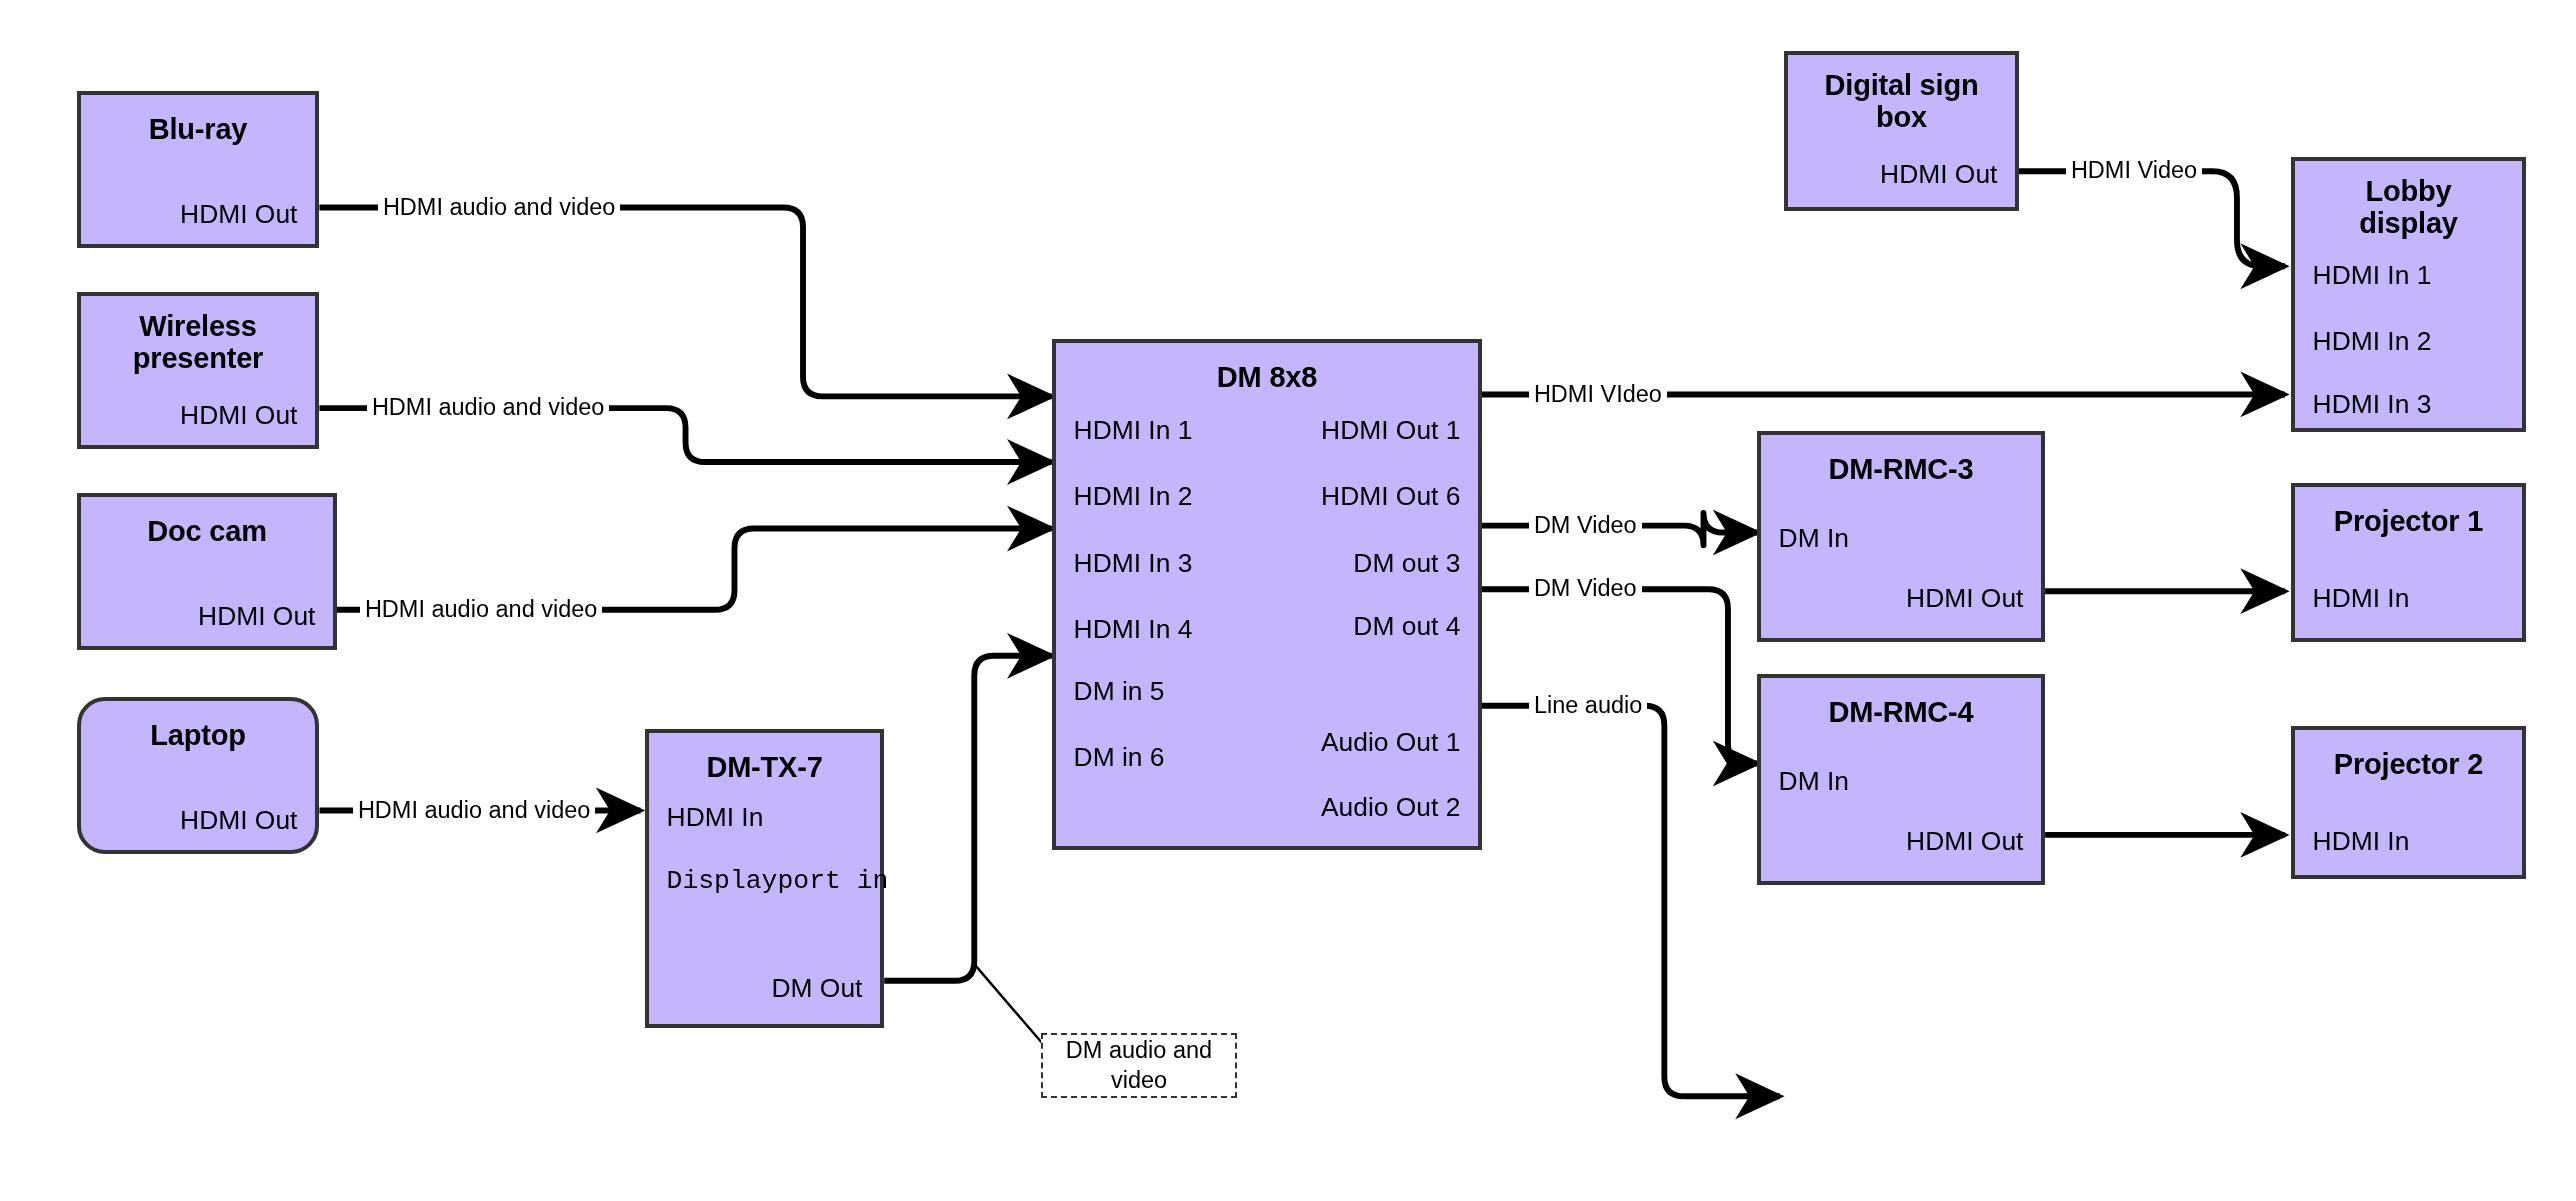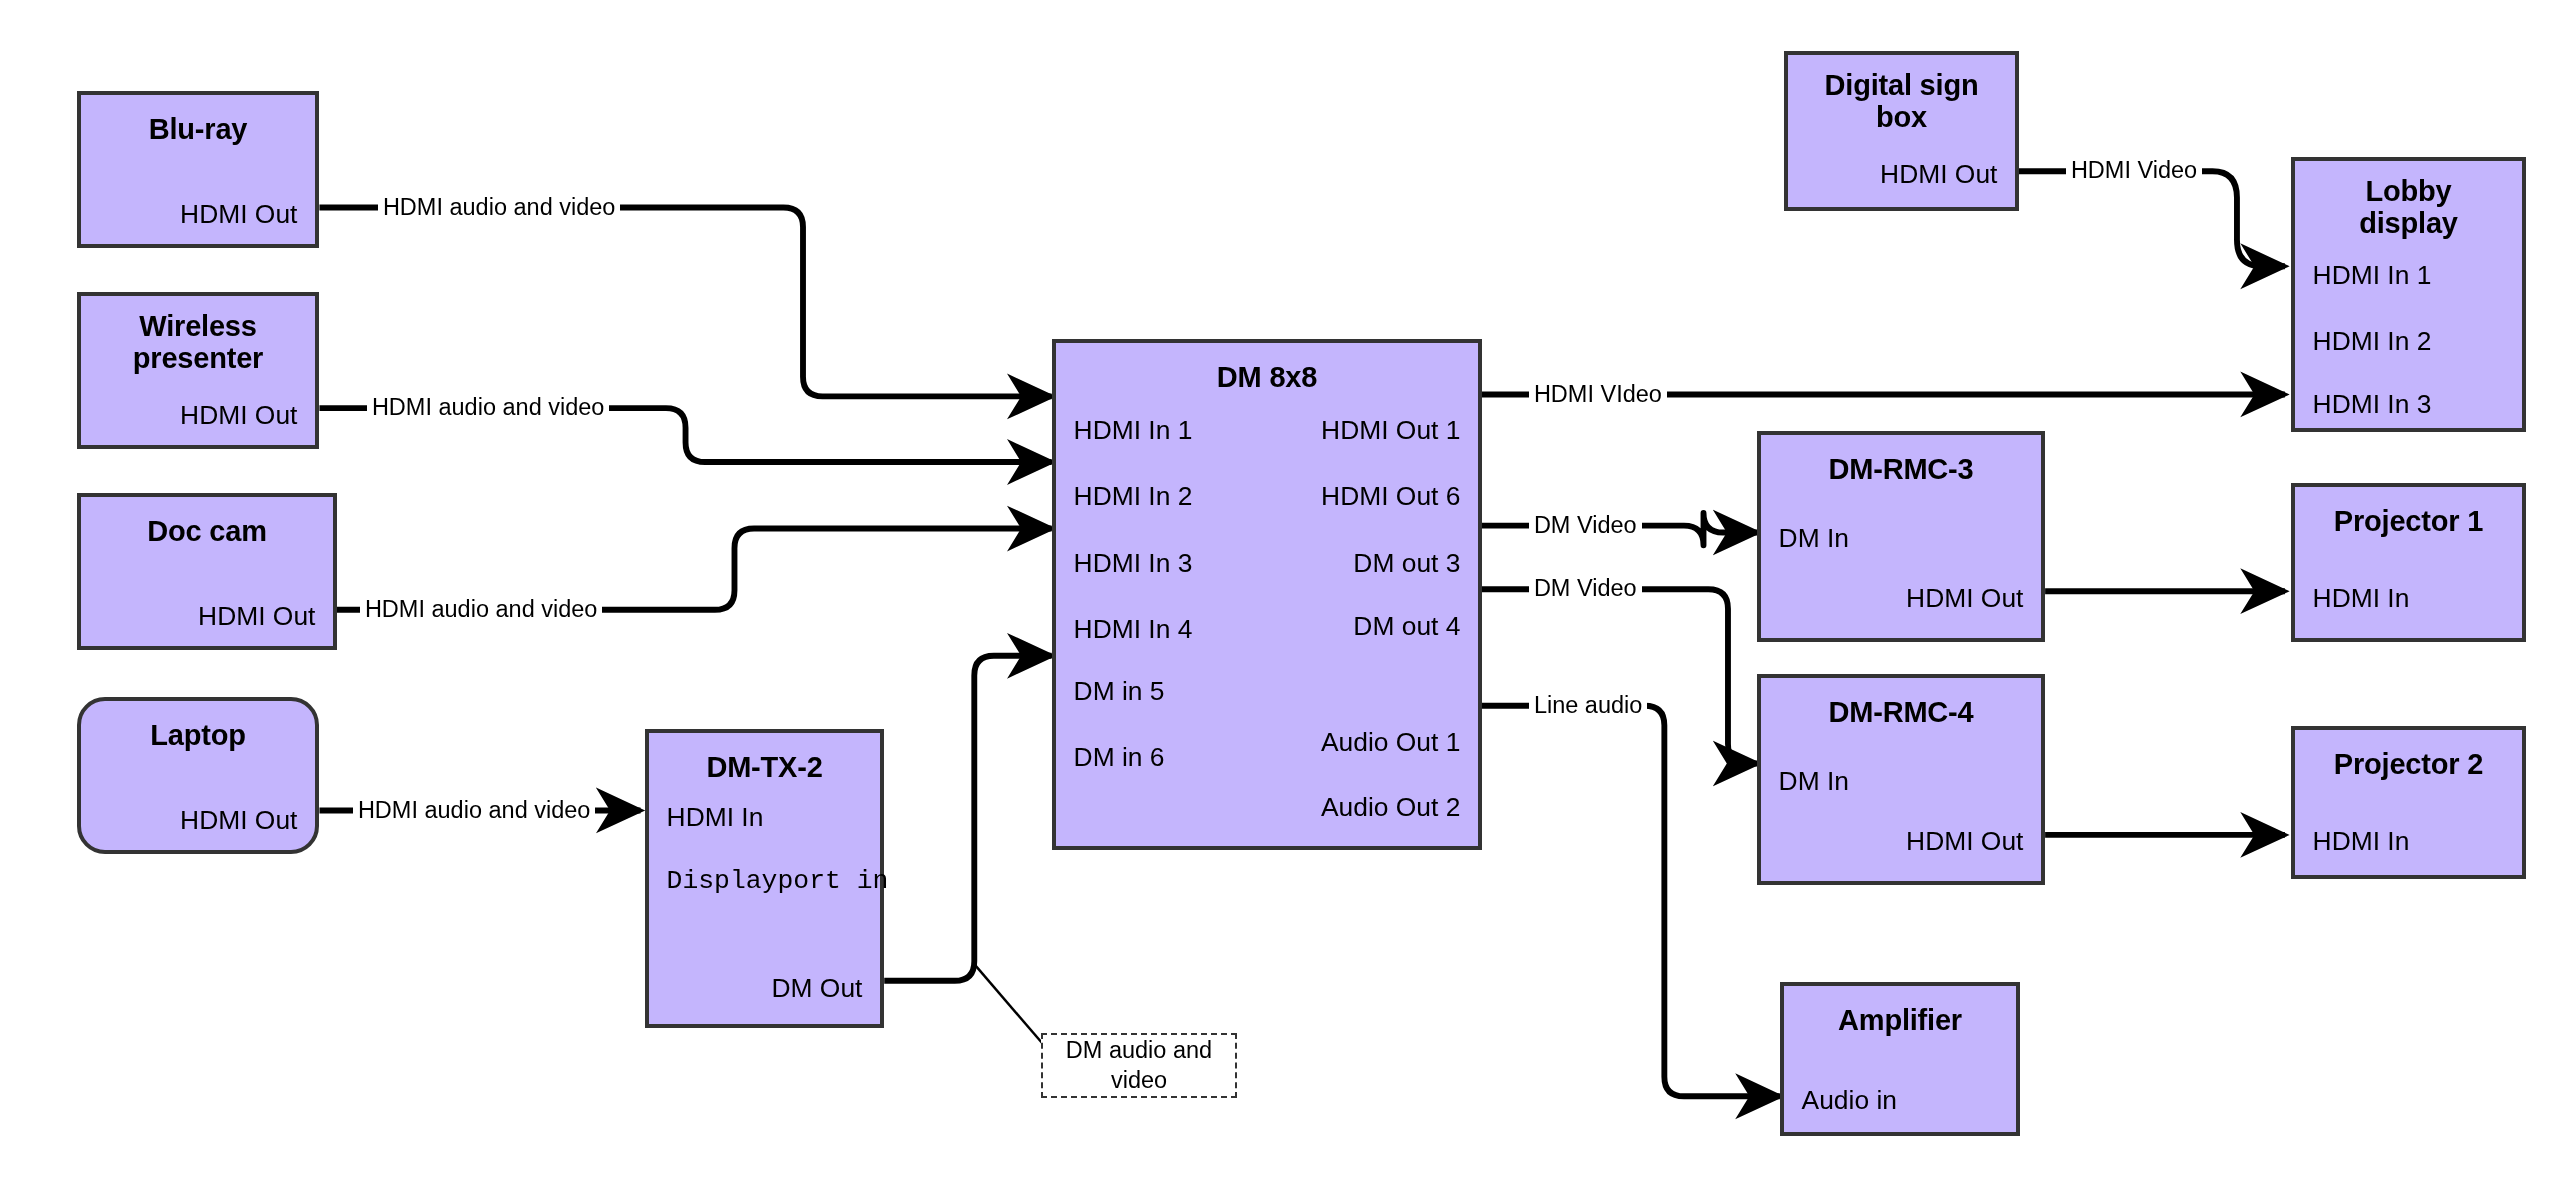--- a/index.html
+++ b/index.html
@@ -141,21 +141,21 @@
     <div class="node-title" style="top:17.6px;">Doc cam</div>
     <div class="port right" style="top:106px;">HDMI Out</div>
   </div>
 
   <div class="node" style="left:77px; top:697px; width:242px; height:157px;border-radius:28px;">
     <div class="node-title" style="top:17.6px;">Laptop</div>
     <div class="port right" style="top:106px;">HDMI Out</div>
   </div>
 
   <div class="node" style="left:645px; top:729px; width:239px; height:299px;">
-    <div class="node-title" style="top:17.6px;">DM-TX-2</div>
+    <div class="node-title" style="top:17.6px;">DM-TX-7</div>
     <div class="port left" style="top:71px;">HDMI In</div>
     <div class="port left" style="top:135px;font-family:Liberation Mono, monospace;">Displayport in</div>
     <div class="port right" style="top:242px;">DM Out</div>
   </div>
 
   <div class="node" style="left:1052px; top:311px; width:430px; height:511px;margin-top:28px;">
     <div class="node-title" style="top:17.6px;">DM 8x8</div>
     <div class="port left" style="top:74px;">HDMI In 1</div>
     <div class="port left" style="top:140px;">HDMI In 2</div>
     <div class="port left" style="top:207px;">HDMI In 3</div>
@@ -197,24 +197,20 @@
   <div class="node" style="left:2291px; top:483px; width:235px; height:159px;">
     <div class="node-title" style="top:17.6px;">Projector 1</div>
     <div class="port left" style="top:98px;">HDMI In</div>
   </div>
 
   <div class="node" style="left:2291px; top:726px; width:235px; height:153px;">
     <div class="node-title" style="top:17.6px;">Projector 2</div>
     <div class="port left" style="top:98px;">HDMI In</div>
   </div>
 
-  <div class="node" style="left:1780px; top:982px; width:240px; height:154px;">
-    <div class="node-title" style="top:17.6px;">Amplifier</div>
-    <div class="port left" style="top:101px;">Audio in</div>
-  </div>
 
   <div class="edge-label" style="left:378px; top:208px;">HDMI audio and video</div>
 
   <div class="edge-label" style="left:367px; top:408px;">HDMI audio and video</div>
 
   <div class="edge-label" style="left:360px; top:610px;">HDMI audio and video</div>
 
   <div class="edge-label" style="left:353px; top:811px;">HDMI audio and video</div>
 
   <div class="edge-label" style="left:1529px; top:395px;">HDMI VIdeo</div>

